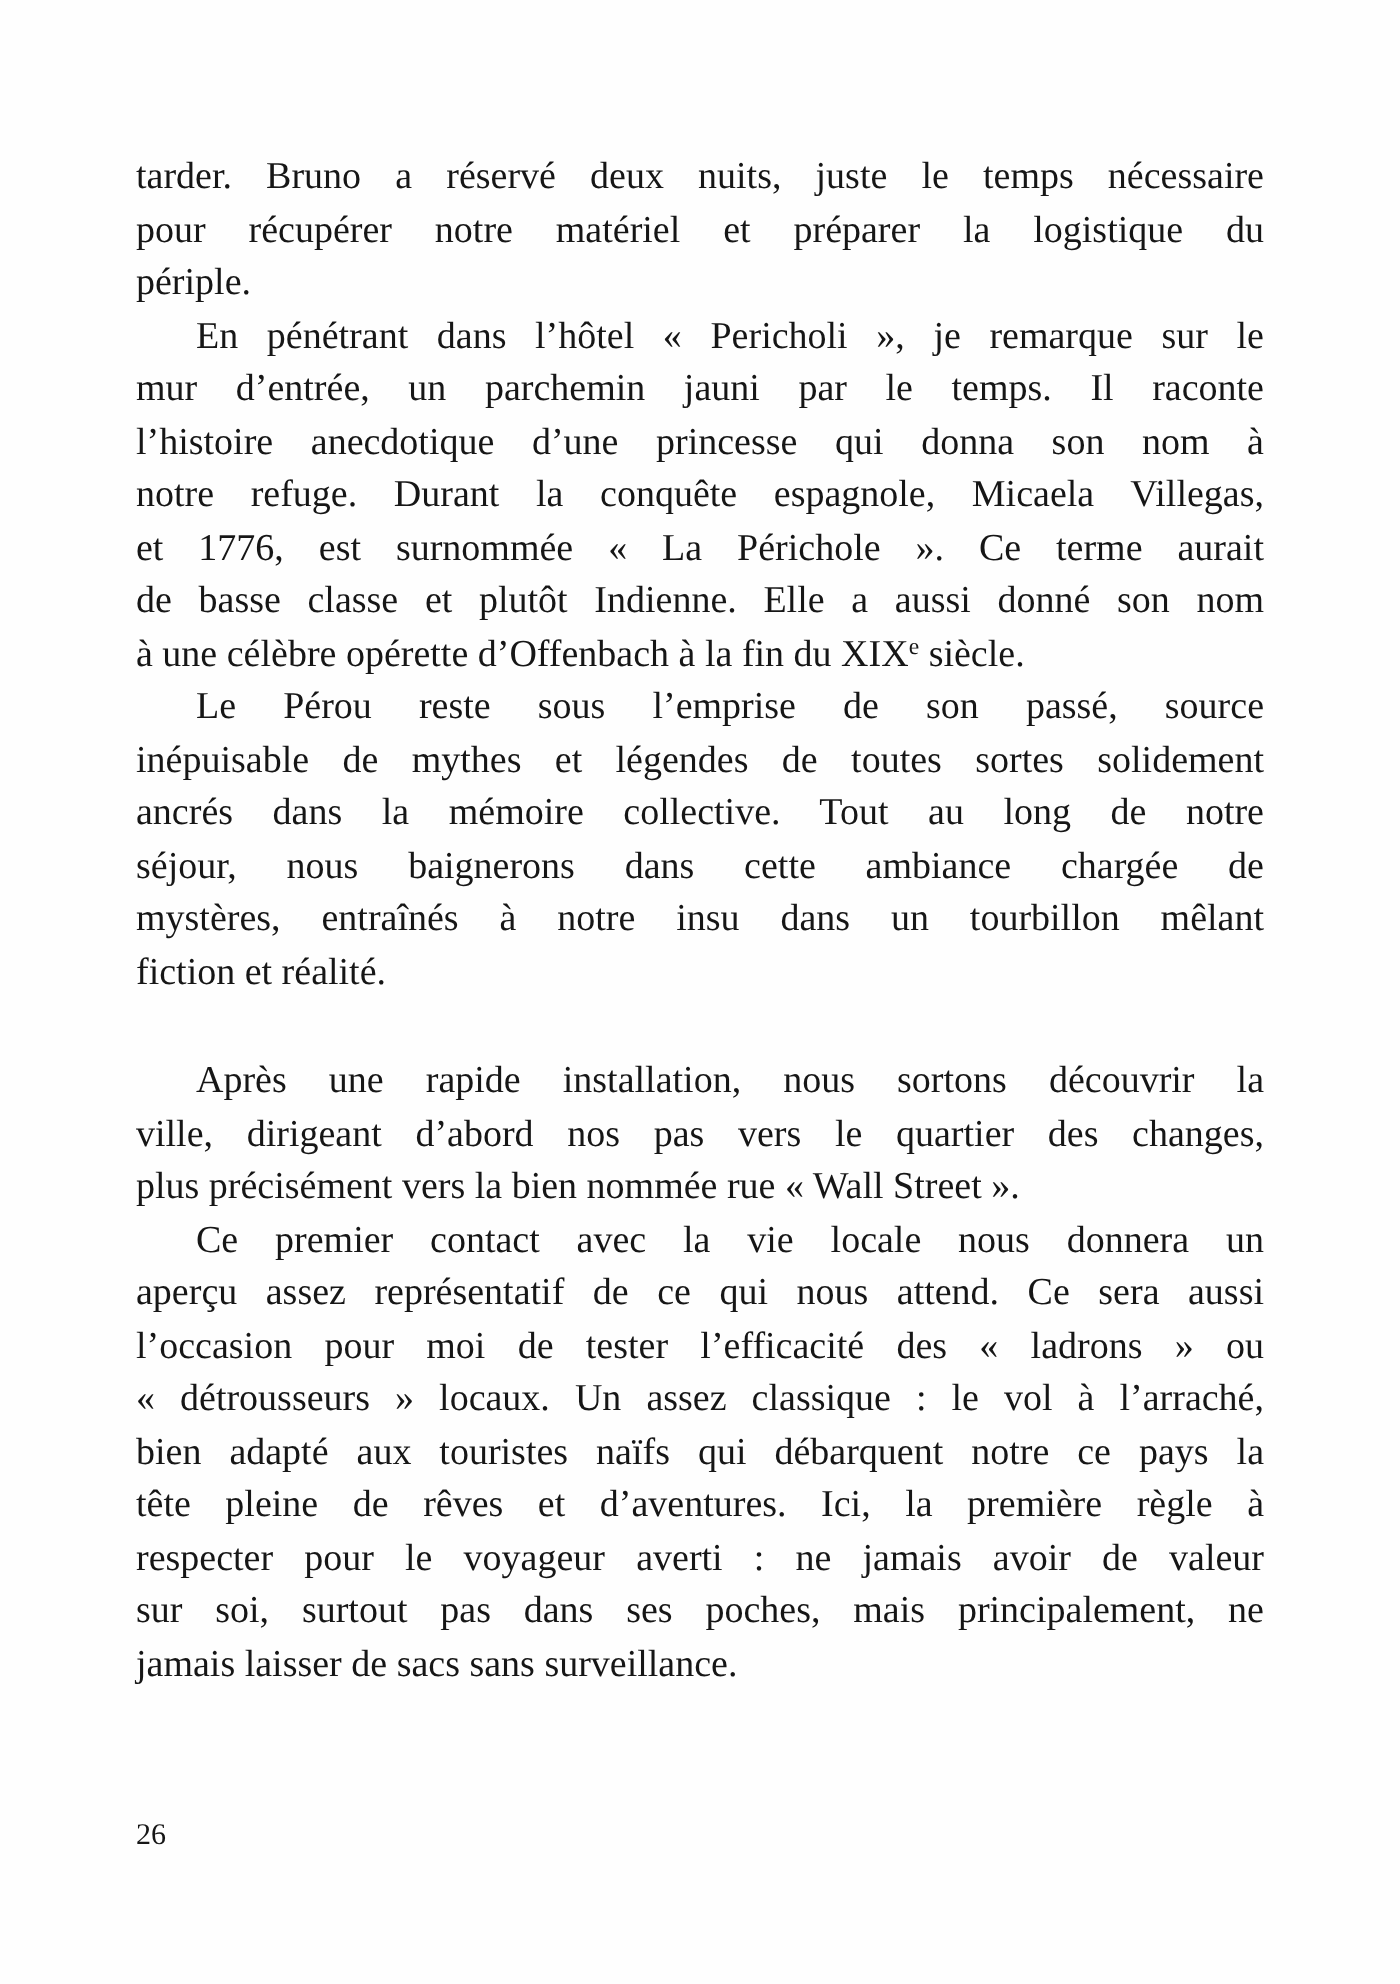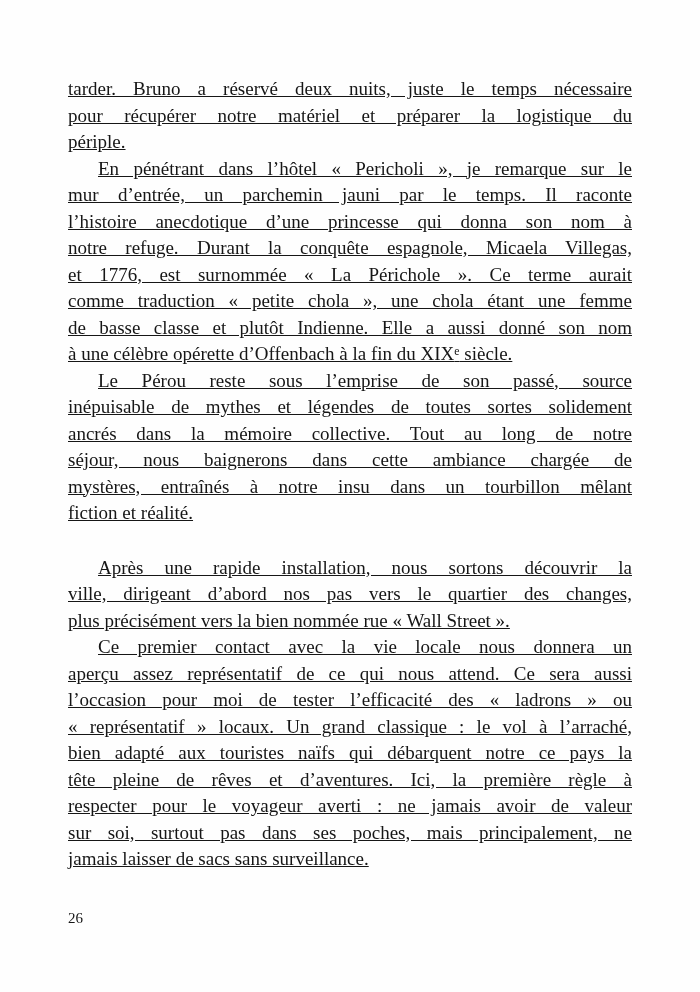--- a/index.html
+++ b/index.html
@@ -16,21 +16,20 @@
     overflow: hidden;
   }
   .page-text {
     position: absolute;
     left: 68px;
     top: 76px;
     width: 564px;
     font-size: 19px;
     line-height: 26.5px;
     text-align: justify;
-    text-decoration: underline;
   }
   .line {
     text-align: justify;
     text-align-last: justify;
     white-space: normal;
   }
   .line.last {
     text-align-last: left;
   }
   .line.indent {
@@ -64,21 +63,20 @@
     <div class="line">pour récupérer notre matériel et préparer la logistique du</div>
     <div class="line last">périple.</div>
   </div>
 
   <div>
     <div class="line indent">En pénétrant dans l’hôtel « Pericholi », je remarque sur le</div>
     <div class="line">mur d’entrée, un parchemin jauni par le temps. Il raconte</div>
     <div class="line">l’histoire anecdotique d’une princesse qui donna son nom à</div>
     <div class="line">notre refuge. Durant la conquête espagnole, Micaela Villegas,</div>
     <div class="line">et 1776, est surnommée « La Périchole ». Ce terme aurait</div>
-    <div class="line">comme traduction « petite chola », une chola étant une femme</div>
     <div class="line">de basse classe et plutôt Indienne. Elle a aussi donné son nom</div>
     <div class="line last"><span>à une célèbre opérette d’Offenbach à la fin du XIX</span><sup>e</sup><span> siècle.</span></div>
   </div>
 
   <div>
     <div class="line indent">Le Pérou reste sous l’emprise de son passé, source</div>
     <div class="line">inépuisable de mythes et légendes de toutes sortes solidement</div>
     <div class="line">ancrés dans la mémoire collective. Tout au long de notre</div>
     <div class="line">séjour, nous baignerons dans cette ambiance chargée de</div>
     <div class="line">mystères, entraînés à notre insu dans un tourbillon mêlant</div>
@@ -90,21 +88,21 @@
   <div>
     <div class="line indent">Après une rapide installation, nous sortons découvrir la</div>
     <div class="line">ville, dirigeant d’abord nos pas vers le quartier des changes,</div>
     <div class="line last">plus précisément vers la bien nommée rue « Wall Street ».</div>
   </div>
 
   <div>
     <div class="line indent">Ce premier contact avec la vie locale nous donnera un</div>
     <div class="line">aperçu assez représentatif de ce qui nous attend. Ce sera aussi</div>
     <div class="line">l’occasion pour moi de tester l’efficacité des « ladrons » ou</div>
-    <div class="line">« représentatif » locaux. Un grand classique : le vol à l’arraché,</div>
+    <div class="line">« détrousseurs » locaux. Un assez classique : le vol à l’arraché,</div>
     <div class="line">bien adapté aux touristes naïfs qui débarquent notre ce pays la</div>
     <div class="line">tête pleine de rêves et d’aventures. Ici, la première règle à</div>
     <div class="line">respecter pour le voyageur averti : ne jamais avoir de valeur</div>
     <div class="line">sur soi, surtout pas dans ses poches, mais principalement, ne</div>
     <div class="line last">jamais laisser de sacs sans surveillance.</div>
   </div>
 
 </div>
 
 <div class="page-number">26</div>

